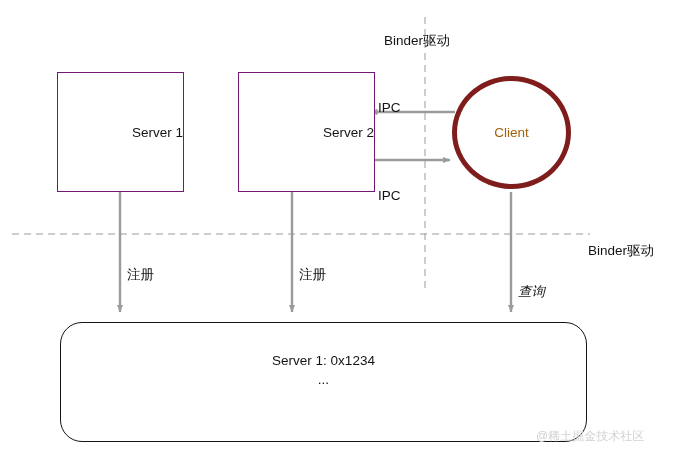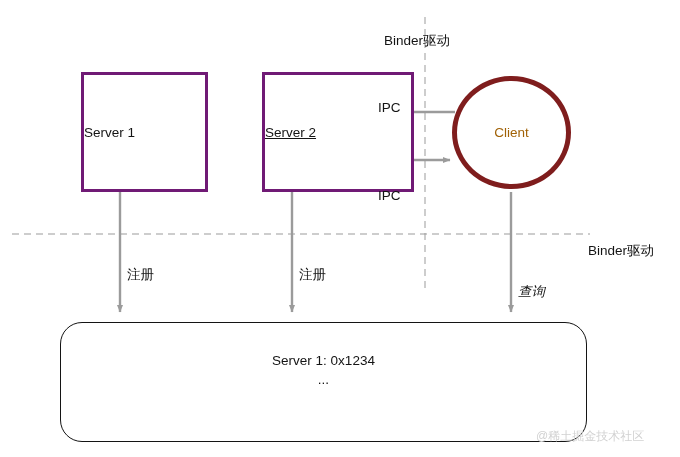--- a/index.html
+++ b/index.html
@@ -12,29 +12,28 @@
   }
   #canvas {
     position: relative;
     width: 680px;
     height: 457px;
     background: #ffffff;
     overflow: hidden;
   }
   .box {
     position: absolute;
-    border: 3px solid #701a75;
+    border: 1px solid #701a75;
     background: #ffffff;
     box-sizing: border-box;
     display: flex;
     align-items: center;
-    justify-content: flex-start;
+    justify-content: flex-end;
     font-size: 13.5px;
     color: #141414;
-    margin-left: 24px;
   }
   .circle {
     position: absolute;
     border: 5px solid #7f1d1d;
     border-radius: 50%;
     background: #ffffff;
     box-sizing: border-box;
     display: flex;
     align-items: center;
     justify-content: center;
@@ -103,21 +102,21 @@
 
     <line x1="292" y1="192" x2="292" y2="312" stroke="#9b9b9b" stroke-width="2.4" marker-end="url(#arrowhead)"></line>
 
     <line x1="511" y1="192" x2="511" y2="312" stroke="#9b9b9b" stroke-width="2.4" marker-end="url(#arrowhead)"></line>
   </svg>
 
   <div class="box" style="left:57px; top:72px; width:127px; height:120px;">
     <span>Server 1</span>
   </div>
 
-  <div class="box" style="left:238px; top:72px; width:152px; height:120px;text-decoration:underline;">
+  <div class="box" style="left:238px; top:72px; width:137px; height:120px;">
     <span>Server 2</span>
   </div>
 
   <div class="circle" style="left:452px; top:76px; width:119px; height:113px;">
     <span>Client</span>
   </div>
 
   <div class="rounded-box" style="left:60px; top:322px; width:527px; height:120px;">
     <div class="store-lines" style="top:28px;">
       <div>Server 1: 0x1234</div>

